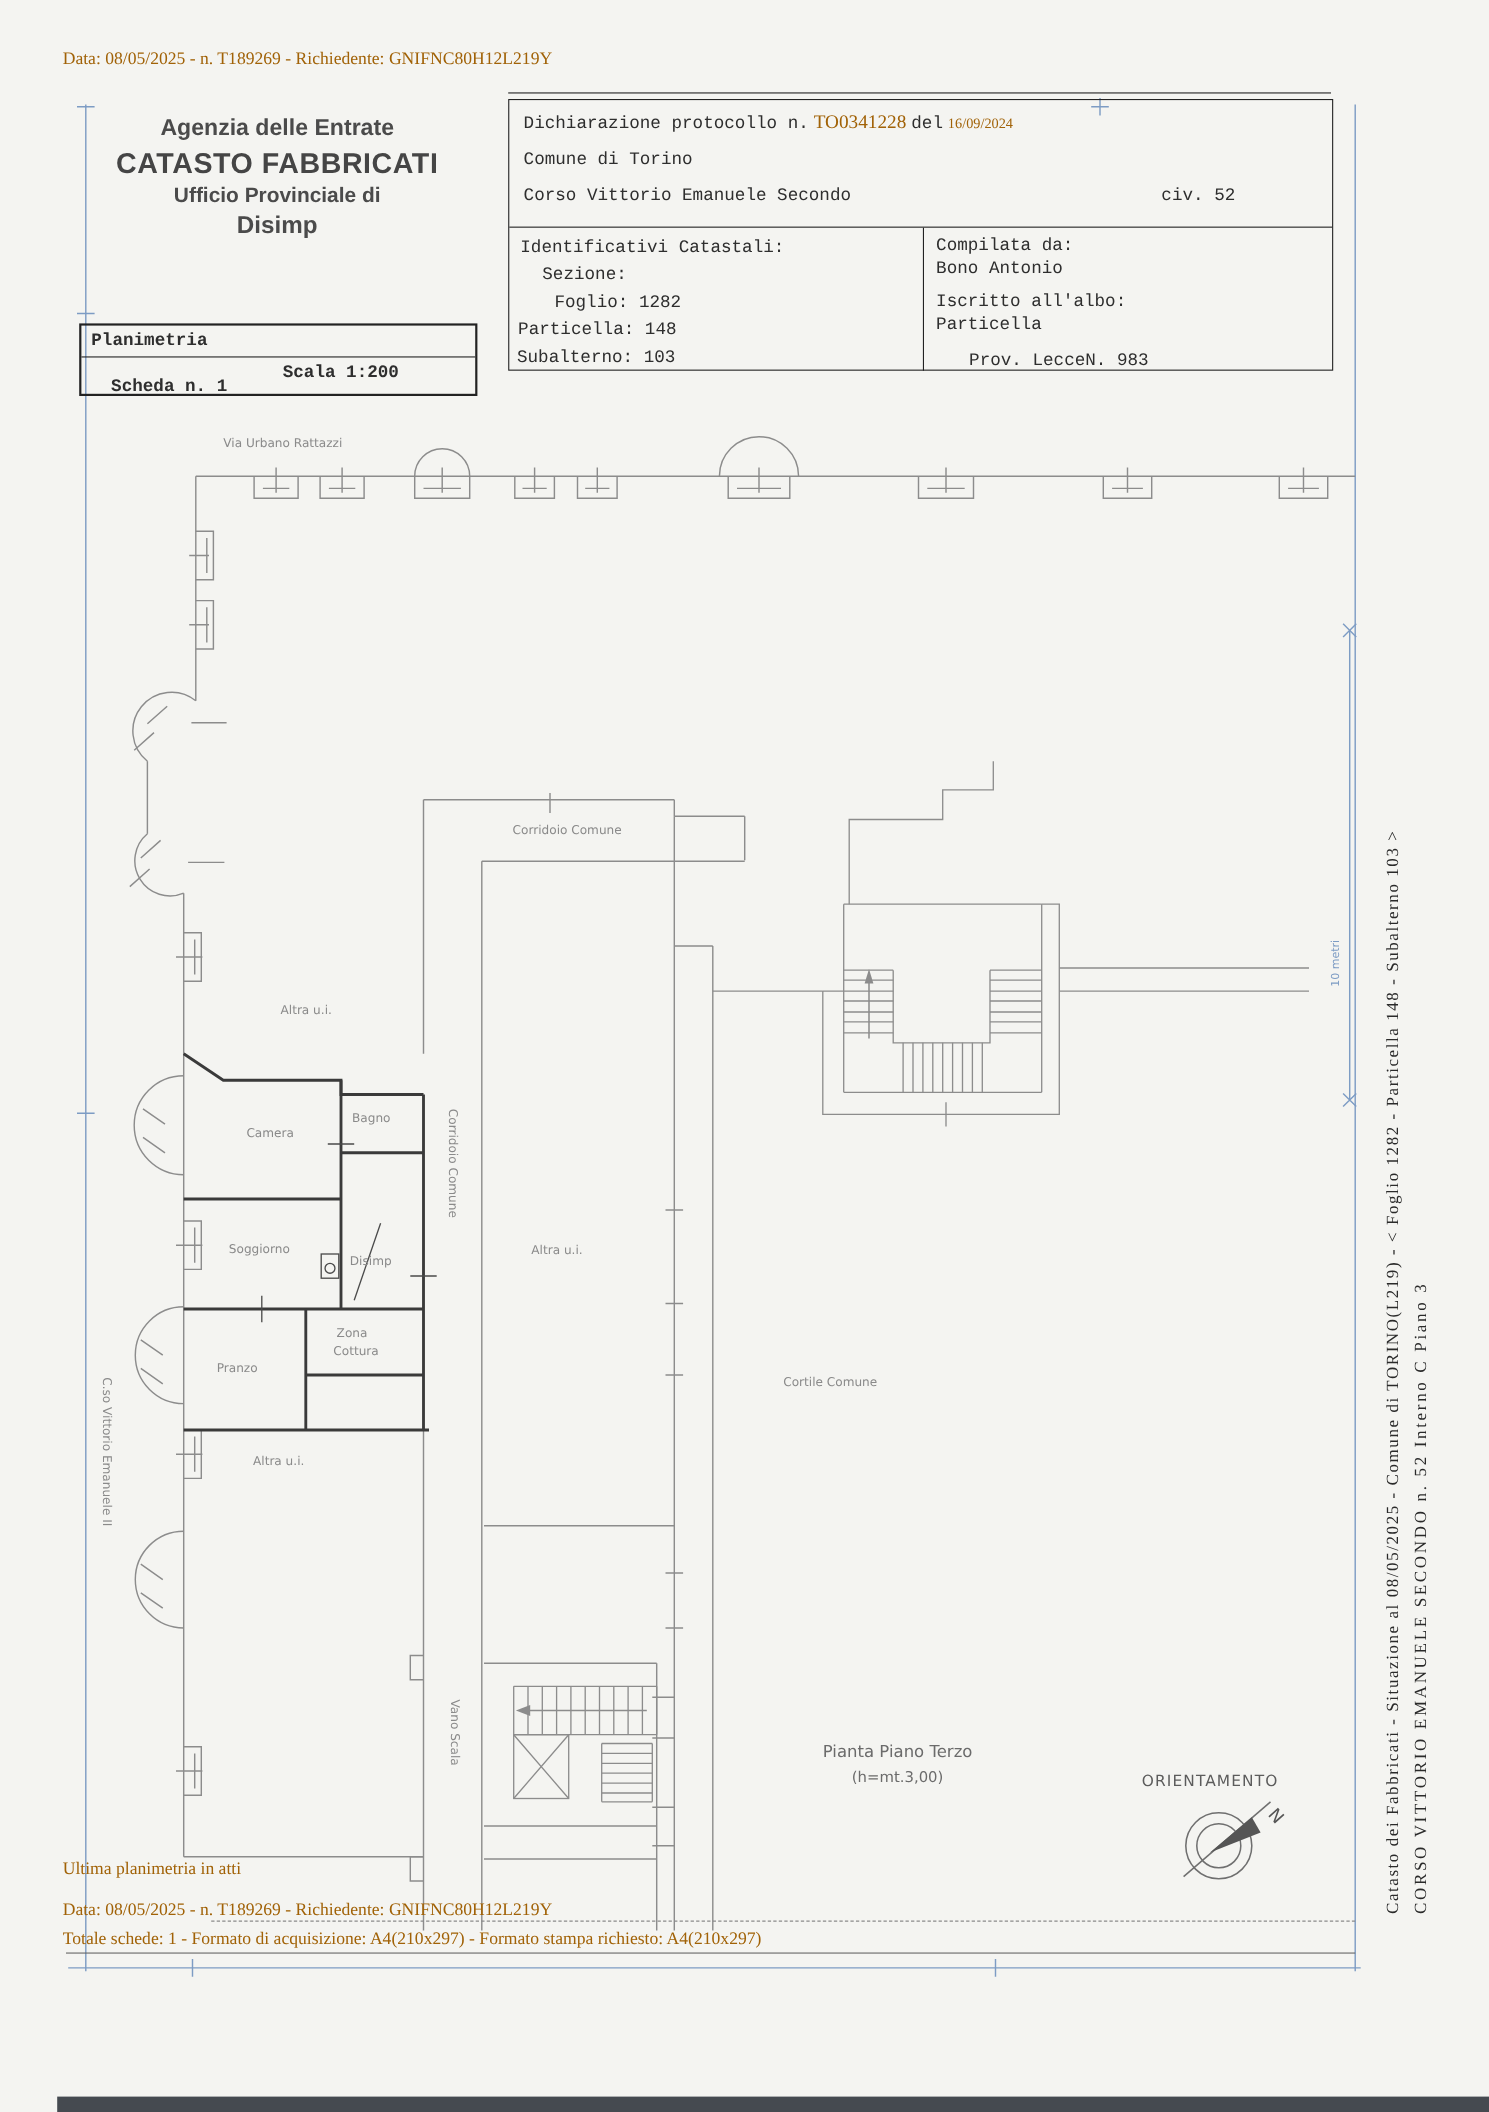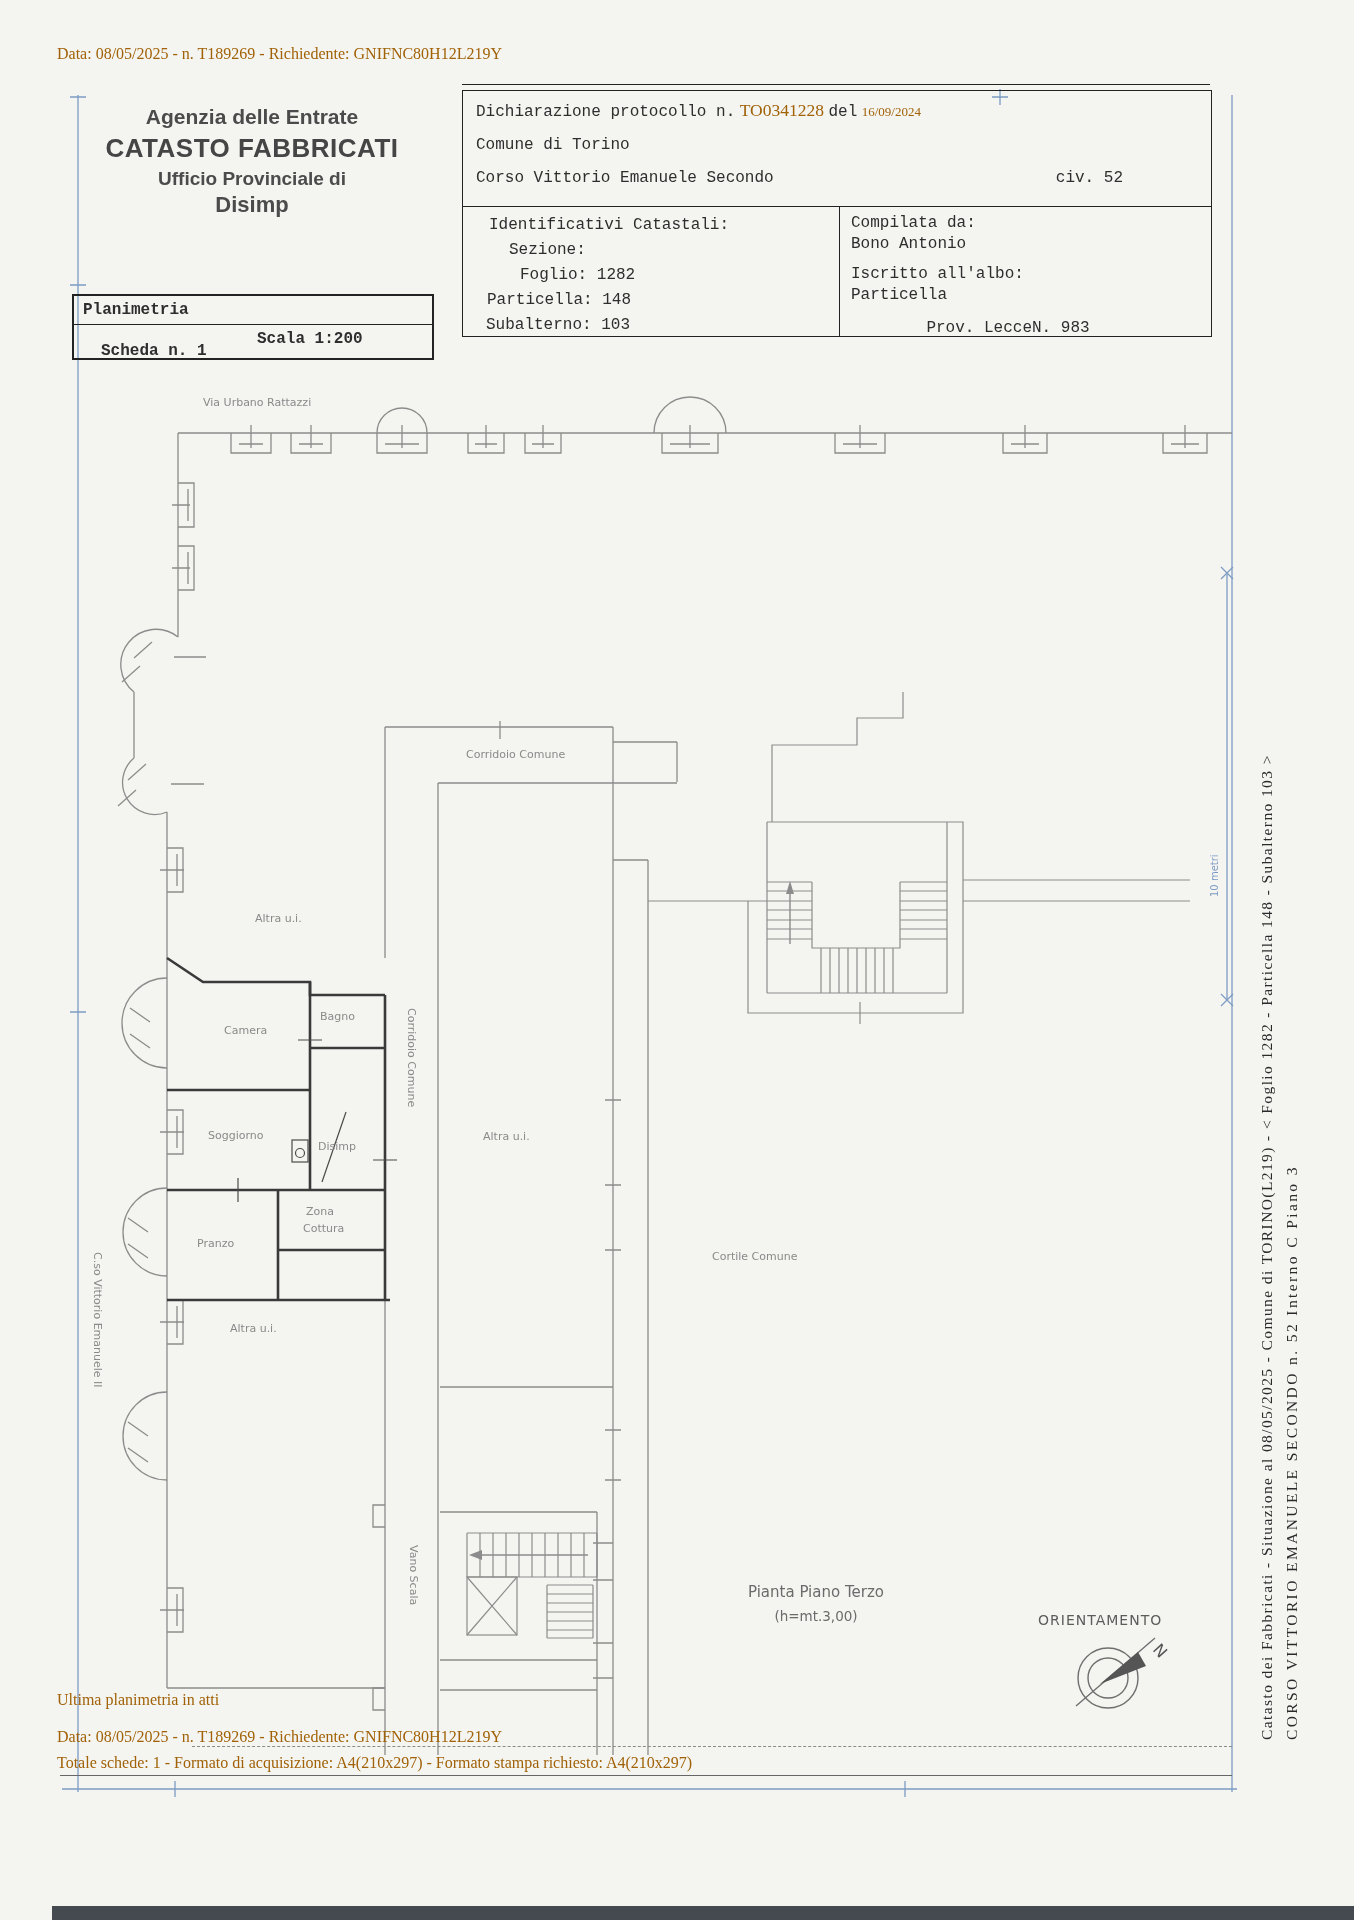--- a/index.html
+++ b/index.html
@@ -158,34 +158,34 @@
       <div class="mono">Comune di Torino</div>
       <div style="display:flex;justify-content:space-between;">
         <span class="mono">Corso Vittorio Emanuele Secondo</span>
         <span class="mono" style="margin-right:75px;">civ. 52</span>
       </div>
     </div>
 
     <div style="position:absolute;left:0;top:115px;width:100%;height:130px;border-top:1.5px solid #222;">
       <div style="position:absolute;left:376px;top:0;bottom:0;border-left:1.5px solid #222;"></div>
 
-      <div class="cell mono" style="left:16px;top:6px;width:376px;line-height:25px;">
+      <div class="cell mono" style="left:0;top:6px;width:376px;line-height:25px;">
         <div style="padding-left:10px;">Identificativi Catastali:</div>
         <div style="padding-left:30px;">Sezione:</div>
         <div style="padding-left:41px;">Foglio: 1282</div>
         <div style="padding-left:8px;">Particella: 148</div>
         <div style="padding-left:7px;">Subalterno: 103</div>
       </div>
 
       <div class="cell mono" style="left:388px;top:6px;width:356px;line-height:21px;">
         <div>Compilata da:</div>
         <div>Bono Antonio</div>
         <div style="margin-top:9px;">Iscritto all'albo:</div>
         <div>Particella</div>
-        <div style="margin-top:12px;display:flex;justify-content:center;">
+        <div style="margin-top:12px;display:flex;justify-content:flex-start;margin-left:30px;">
           <span>Prov. Lecce</span>
           <span style="margin-right:42px;">N. 983</span>
         </div>
       </div>
     </div>
   </div>
 
   <div class="abs planlbl" style="left:203px;top:396px;">Via Urbano Rattazzi</div>
   <div class="abs planlbl rot90" style="left:104px;top:1252px;">C.so Vittorio Emanuele II</div>
 

